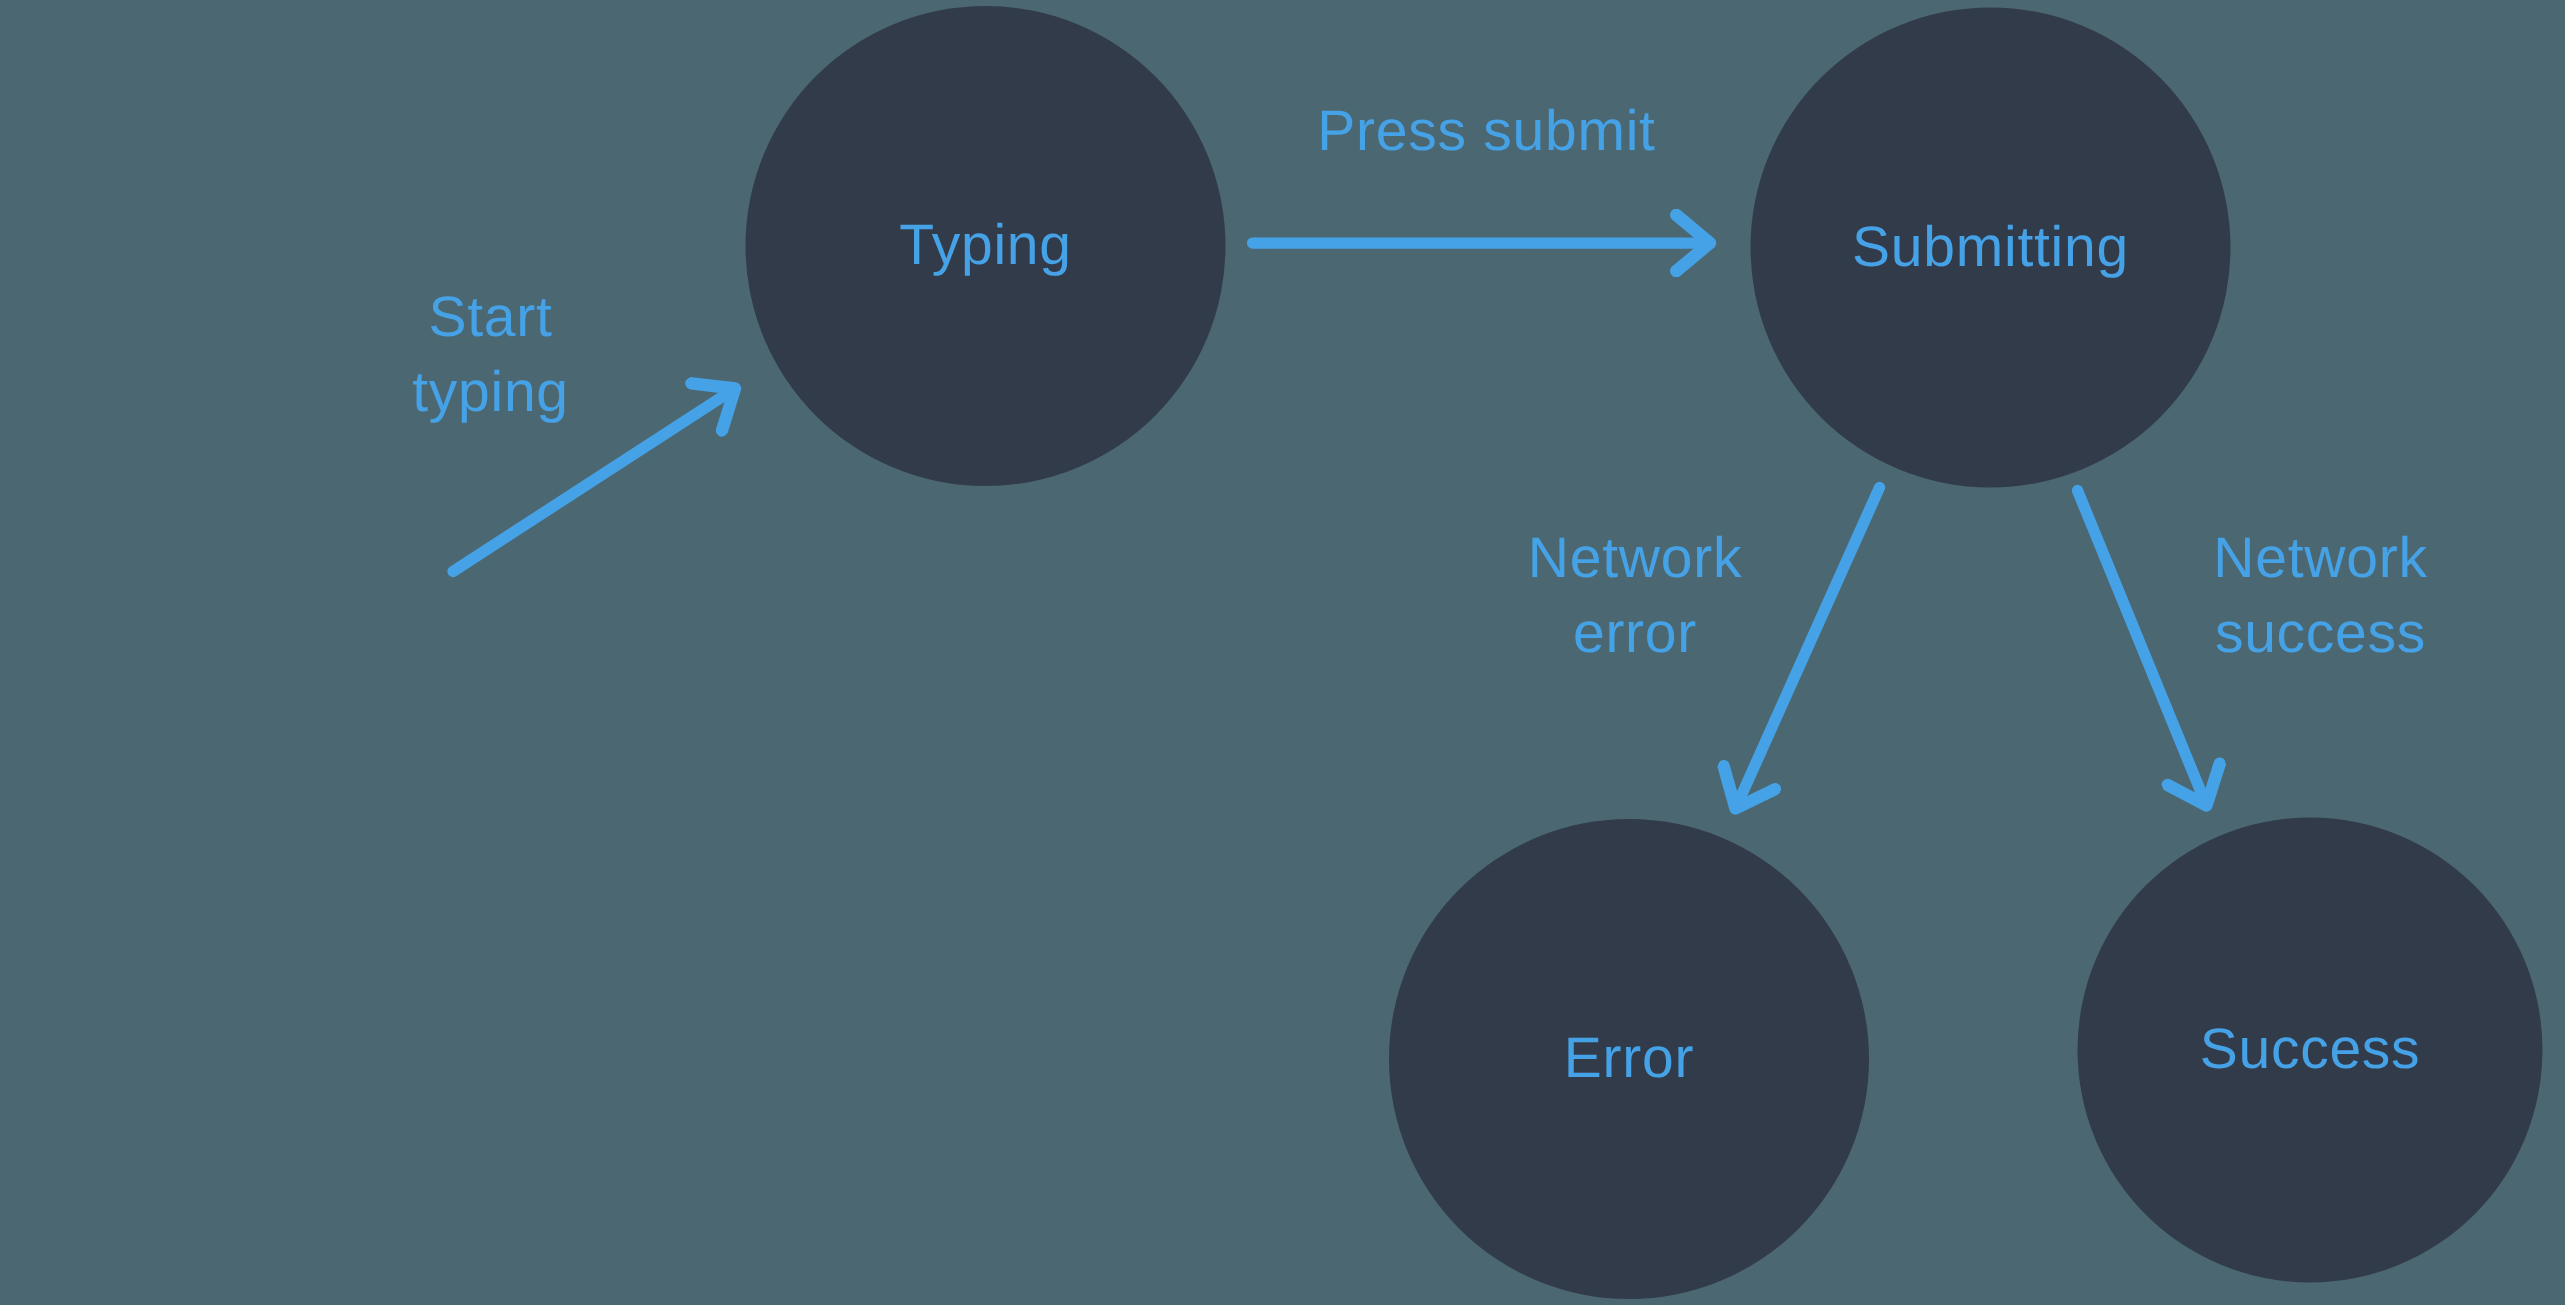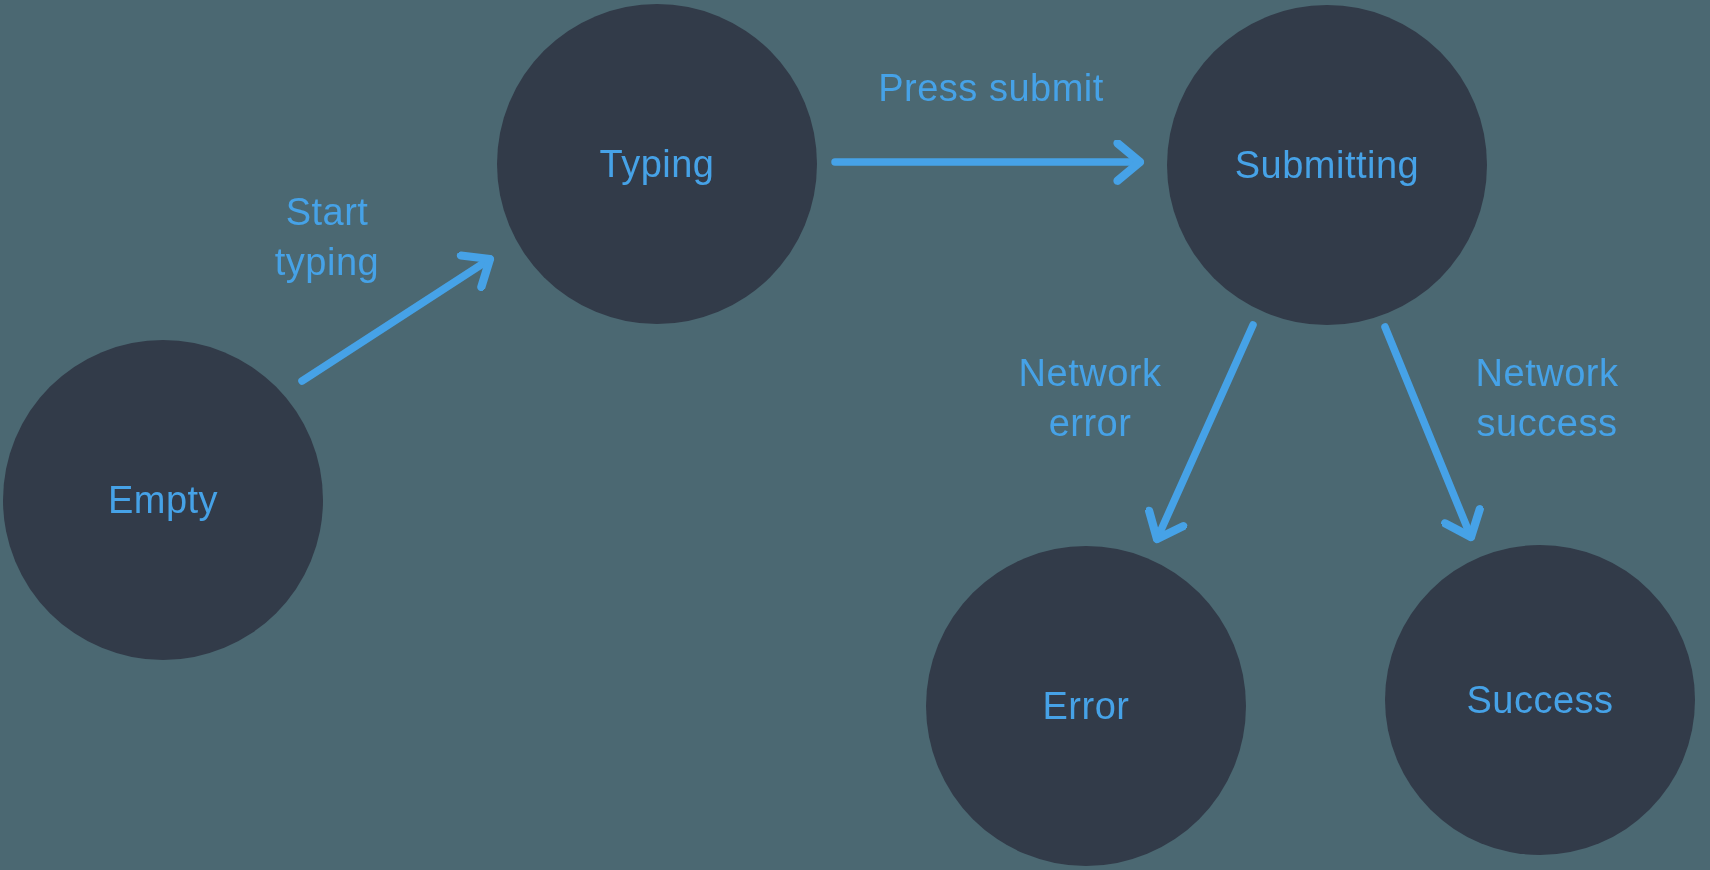--- a/index.html
+++ b/index.html
@@ -76,23 +76,20 @@
       <marker id="chevron-arrowhead" viewBox="0 0 12 12" refX="10" refY="6" markerWidth="6" markerHeight="6" orient="auto">
         <path d="M4 1 L10 6 L4 11" fill="none" stroke="var(--accent)" stroke-width="2.2" stroke-linecap="round" stroke-linejoin="round"></path>
       </marker>
     </defs>
     <path class="edge-line" d="M302 381 L490 259" marker-end="url(#chevron-arrowhead)"></path>
     <path class="edge-line" d="M835 162 L1140 162" marker-end="url(#chevron-arrowhead)"></path>
     <path class="edge-line" d="M1253 325 L1157 539" marker-end="url(#chevron-arrowhead)"></path>
     <path class="edge-line" d="M1385 327 L1471 537" marker-end="url(#chevron-arrowhead)"></path>
   </svg>
 
-  <div class="node n-empty">
-    <span class="node-label">Empty</span>
-  </div>
 
   <div class="node n-typing">
     <span class="node-label">Typing</span>
   </div>
 
   <div class="node n-submitting">
     <span class="node-label">Submitting</span>
   </div>
 
   <div class="node n-error">

